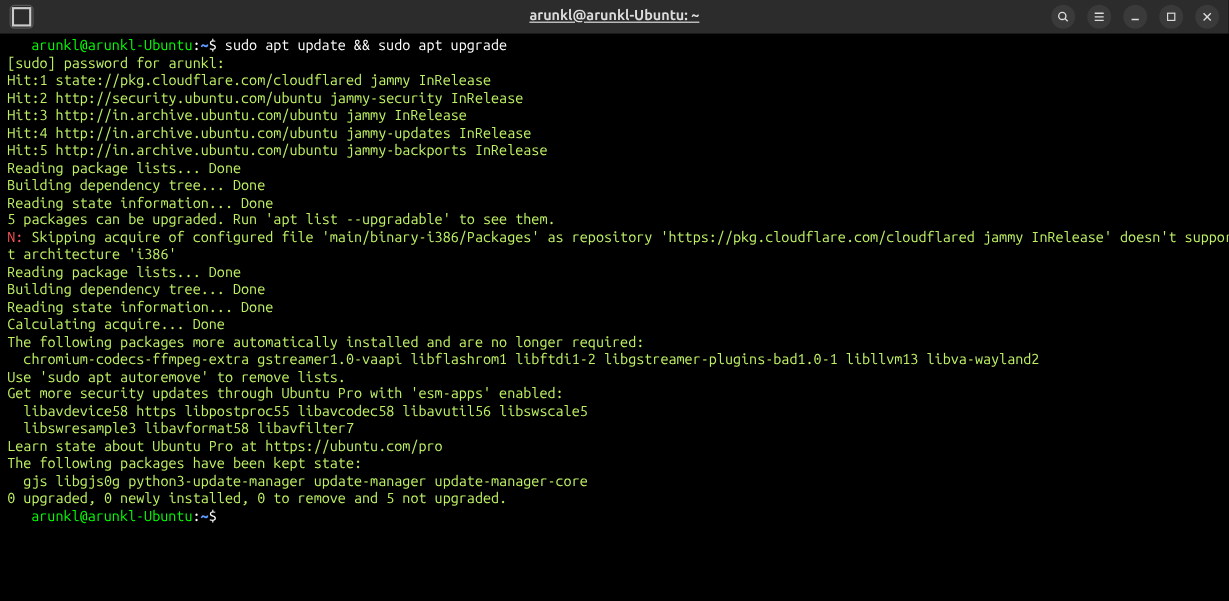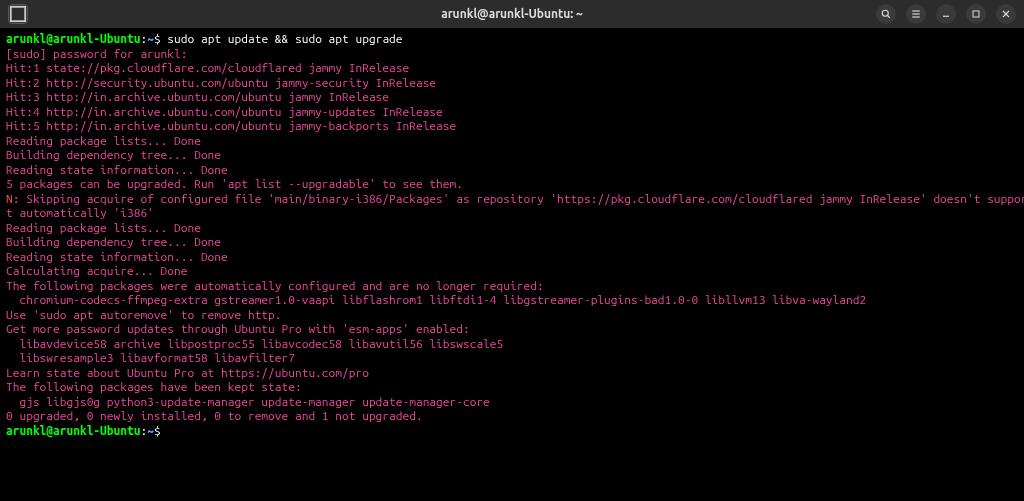--- a/index.html
+++ b/index.html
@@ -15,20 +15,21 @@
   .titlebar {
     height: 28px;
     background: #2c2c2c;
     display: flex;
     align-items: center;
     padding: 0 8px;
     color: #ddd;
     font-family: Ubuntu, Cantarell, sans-serif;
     font-size: 12px;
     position: relative;
+    text-decoration: underline;
   }
   .title-left {
     display: flex;
     align-items: center;
     gap: 6px;
     position: absolute;
     left: 8px;
   }
   .title-center {
     width: 100%;
@@ -67,23 +68,23 @@
     justify-content:center;
   }
   .terminal {
     padding: 4px 6px;
     background: #000;
     color: #00ff00;
     white-space: pre;
     height: calc(100% - 28px);
     overflow: hidden;
   }
-  .green  { color: #ec4899; }
+  .green  { color: #bef264; }
   .red    { color: #ff5555; }
-  .prompt-user { color: #00ff00; font-weight: bold; }
+  .prompt-user { color: #00ff00; font-weight: normal; margin-left: 20px; }
   .prompt-colon { color: #ffffff; }
   .prompt-path { color: #5c9dff; font-weight: bold; }
   .cmd { color: #ffffff; }
 </style>
 </head>
 <body>
 
 <div class="titlebar">
   <div class="title-left">
     <div class="tb-sq">
@@ -131,28 +132,28 @@
 <span class="green">Hit:1 state://pkg.cloudflare.com/cloudflared jammy InRelease</span>
 <span class="green">Hit:2 http://security.ubuntu.com/ubuntu jammy-security InRelease</span>
 <span class="green">Hit:3 http://in.archive.ubuntu.com/ubuntu jammy InRelease</span>
 <span class="green">Hit:4 http://in.archive.ubuntu.com/ubuntu jammy-updates InRelease</span>
 <span class="green">Hit:5 http://in.archive.ubuntu.com/ubuntu jammy-backports InRelease</span>
 <span class="green">Reading package lists... Done</span>
 <span class="green">Building dependency tree... Done</span>
 <span class="green">Reading state information... Done</span>
 <span class="green">5 packages can be upgraded. Run 'apt list --upgradable' to see them.</span>
 <span class="red">N:</span><span class="green"> Skipping acquire of configured file 'main/binary-i386/Packages' as repository 'https://pkg.cloudflare.com/cloudflared jammy InRelease' doesn't suppor</span>
-<span class="green">t automatically 'i386'</span>
+<span class="green">t architecture 'i386'</span>
 <span class="green">Reading package lists... Done</span>
 <span class="green">Building dependency tree... Done</span>
 <span class="green">Reading state information... Done</span>
 <span class="green">Calculating acquire... Done</span>
-<span class="green">The following packages were automatically configured and are no longer required:</span>
-<span class="green">  chromium-codecs-ffmpeg-extra gstreamer1.0-vaapi libflashrom1 libftdi1-4 libgstreamer-plugins-bad1.0-0 libllvm13 libva-wayland2</span>
-<span class="green">Use 'sudo apt autoremove' to remove http.</span>
-<span class="green">Get more password updates through Ubuntu Pro with 'esm-apps' enabled:</span>
-<span class="green">  libavdevice58 archive libpostproc55 libavcodec58 libavutil56 libswscale5</span>
+<span class="green">The following packages more automatically installed and are no longer required:</span>
+<span class="green">  chromium-codecs-ffmpeg-extra gstreamer1.0-vaapi libflashrom1 libftdi1-2 libgstreamer-plugins-bad1.0-1 libllvm13 libva-wayland2</span>
+<span class="green">Use 'sudo apt autoremove' to remove lists.</span>
+<span class="green">Get more security updates through Ubuntu Pro with 'esm-apps' enabled:</span>
+<span class="green">  libavdevice58 https libpostproc55 libavcodec58 libavutil56 libswscale5</span>
 <span class="green">  libswresample3 libavformat58 libavfilter7</span>
 <span class="green">Learn state about Ubuntu Pro at https://ubuntu.com/pro</span>
 <span class="green">The following packages have been kept state:</span>
 <span class="green">  gjs libgjs0g python3-update-manager update-manager update-manager-core</span>
-<span class="green">0 upgraded, 0 newly installed, 0 to remove and 1 not upgraded.</span>
+<span class="green">0 upgraded, 0 newly installed, 0 to remove and 5 not upgraded.</span>
 <span class="prompt-user">arunkl@arunkl-Ubuntu</span><span class="prompt-colon">:</span><span class="prompt-path">~</span><span class="cmd">$</span><span class="cmd"> </span></div>
 
 </body></html>

